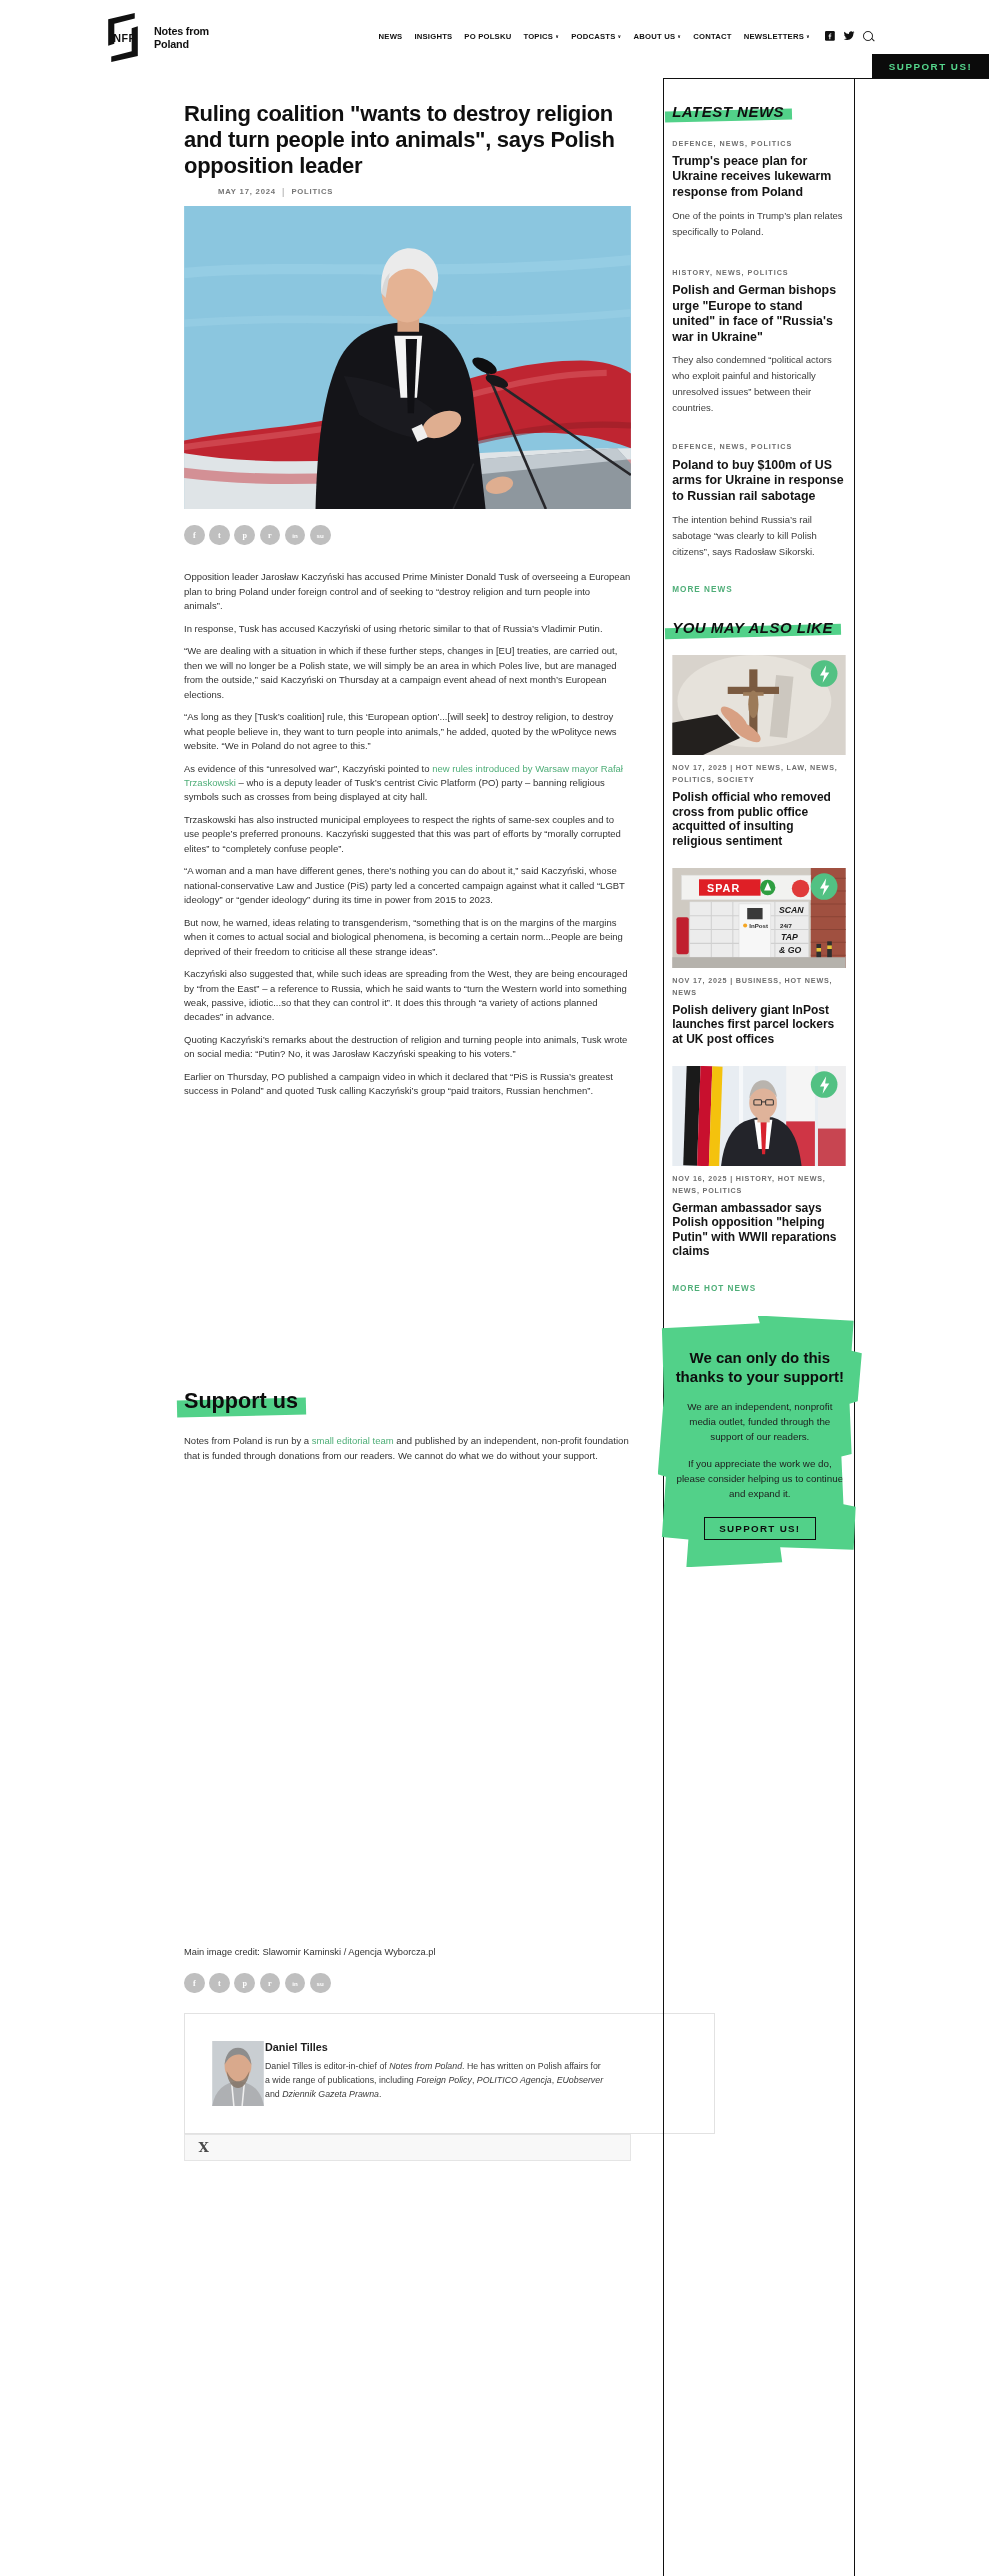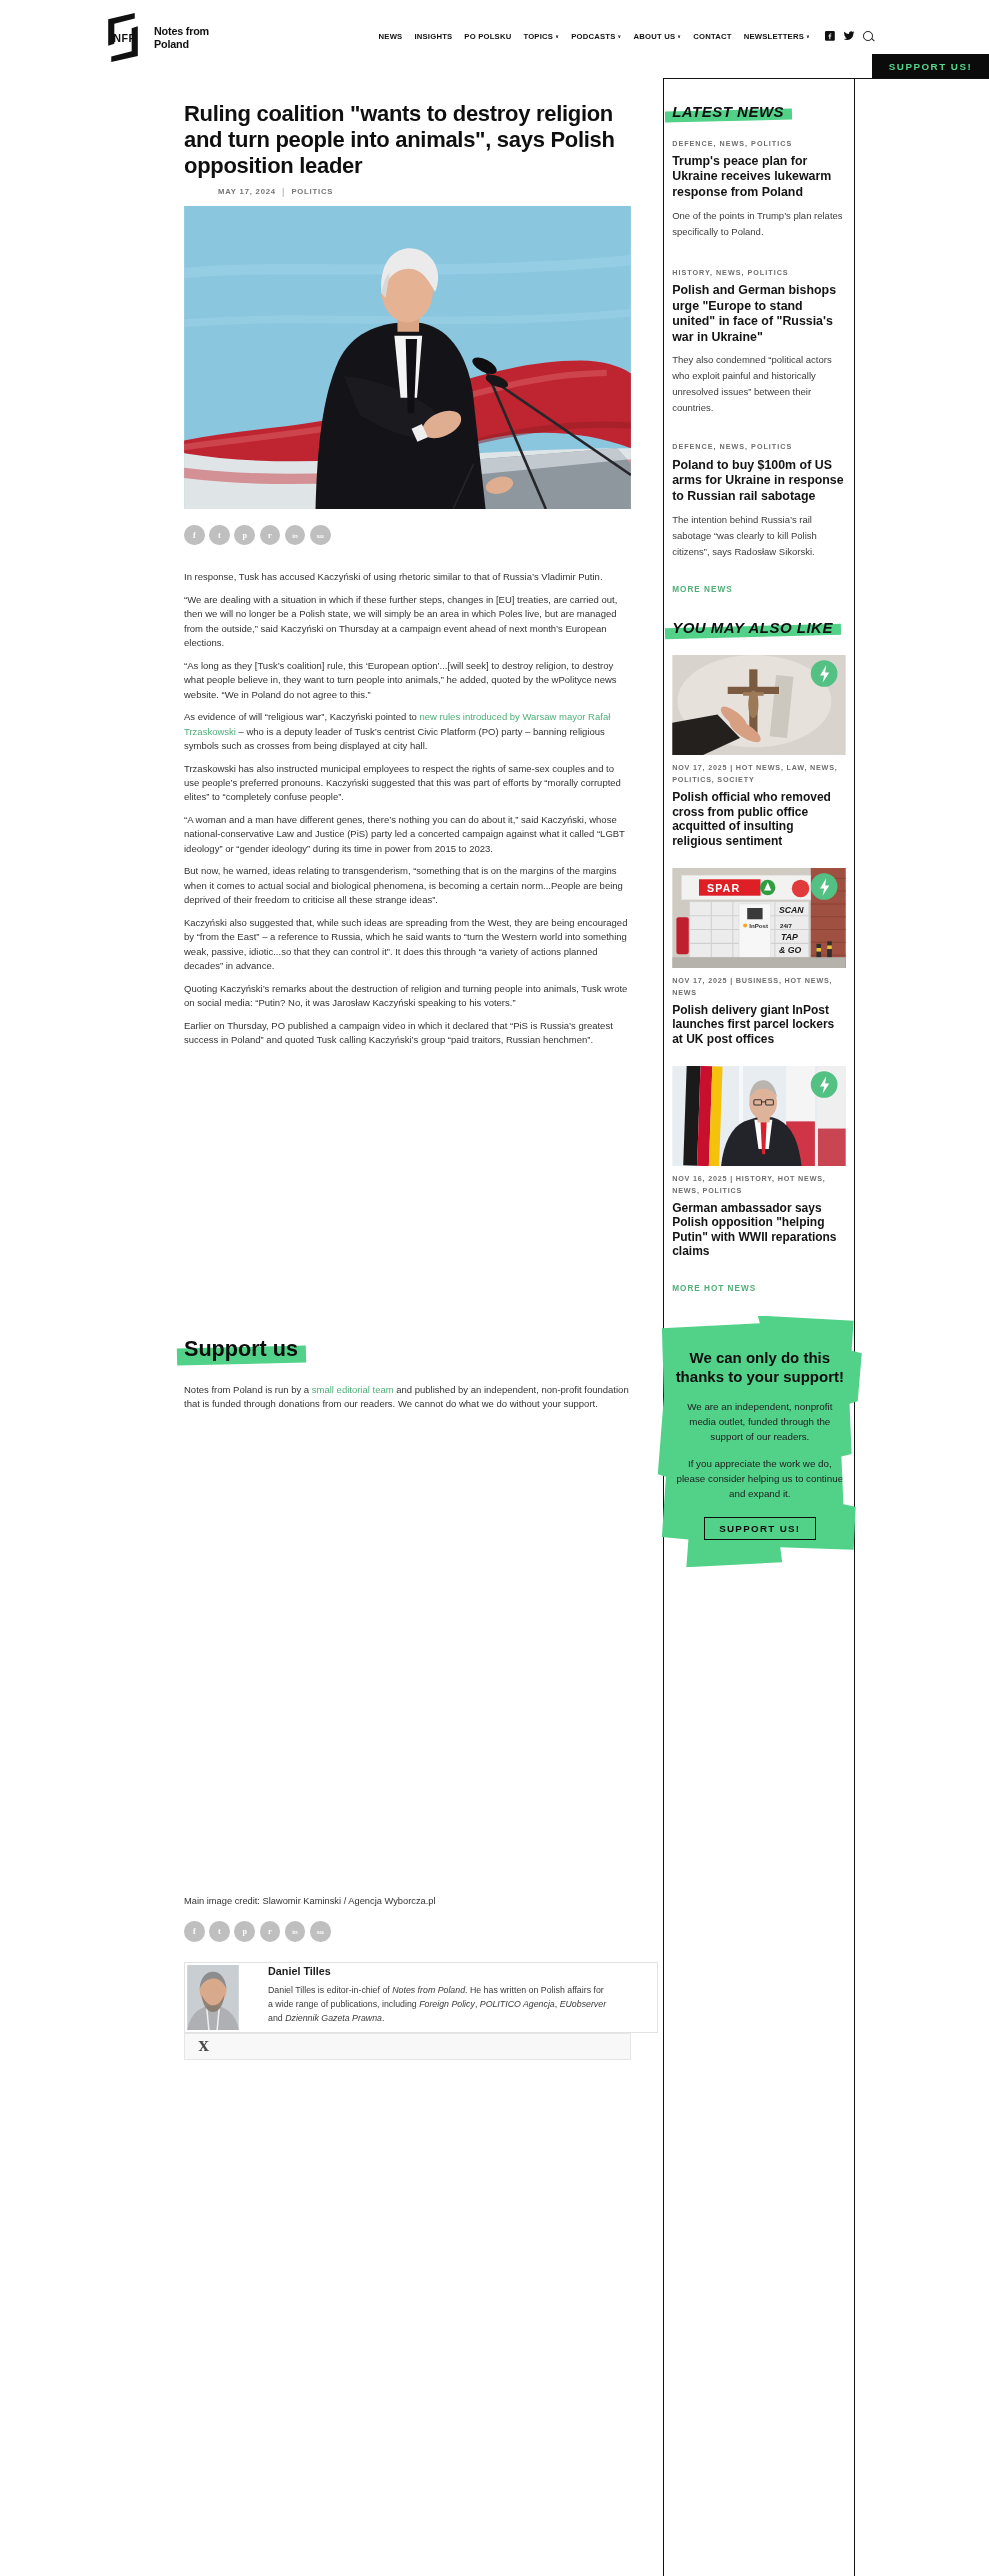--- a/index.html
+++ b/index.html
@@ -35,21 +35,21 @@
   .body-txt p{margin:0 0 8.2px;font-size:9.5px;line-height:14.4px;color:#333;}
   .body-txt a,.g-link{color:#4fae78;}
   .g1{margin-top:164px;} .g2{margin-top:252px;} .g3{margin-top:325px;}
   .sup-sec{margin-top:289px;}
   .sup-h{font-size:21.6px;font-weight:bold;color:#0d0d0d;margin:0;display:inline-block;}
   .hl{position:relative;display:inline-block;z-index:1;}
   .hl::after{content:"";position:absolute;left:-7.2px;right:-8.2px;top:42%;bottom:-8%;background:#52d189;z-index:-1;transform:rotate(-1.4deg);}
   .sup-p{margin:20.6px 0 0;font-size:9.5px;line-height:14.4px;color:#333;}
   .credit{margin:484px 0 0;font-size:9.3px;color:#333;}
   .share2{margin-top:15.5px;}
-  .author{margin-top:19.6px;border:0.5px solid #e2e2e2;padding:2px;display:flex;gap:29px;box-sizing:border-box;width:474px;}
+  .author{margin-top:19.6px;border:0.5px solid #e2e2e2;padding:27px;display:flex;gap:1px;box-sizing:border-box;width:531px;}
   .a-name{font-size:10.8px;font-weight:bold;color:#1d1d1d;}
   .a-bio{margin-top:6.2px;font-size:8.8px;line-height:14px;color:#3a3a3a;max-width:340px;}
   .xrow{width:447px;box-sizing:border-box;border:0.5px solid #e5e5e5;background:#f8f8f8;height:27px;display:flex;align-items:center;padding:0 13.4px;}
   .xglyph{font-size:13.4px;color:#4a4a4a;font-weight:bold;font-family:"DejaVu Serif",serif;}
 
   
   .sidebar{position:absolute;left:663px;top:79px;width:192px;height:2775px;box-sizing:border-box;
       border-left:1px solid #111;border-right:1px solid #111;padding:0 8.2px;}
   .sb-h{margin-top:24px;font-size:15px;font-weight:bold;font-style:italic;letter-spacing:0.5px;color:#0f0f0f;text-transform:uppercase;}
   .sb-item{margin-top:17.5px;}
@@ -160,24 +160,25 @@
     <div class="share" id="share1">
         <a class="ic">f</a>
         <a class="ic">t</a>
         <a class="ic">p</a>
         <a class="ic">r</a>
         <a class="ic small">in</a>
         <a class="ic small">su</a>
       </div>
 
     <div class="body-txt" id="body-txt">
+        <p><span>Opposition leader Jarosław Kaczyński has accused Prime Minister Donald Tusk of overseeing a European plan to bring Poland under foreign control and of seeking to “destroy religion and turn people into animals”.</span></p>
         <p><span>In response, Tusk has accused Kaczyński of using rhetoric similar to that of Russia’s Vladimir Putin.</span></p>
         <p class="g1"><span>“We are dealing with a situation in which if these further steps, changes in [EU] treaties, are carried out, then we will no longer be a Polish state, we will simply be an area in which Poles live, but are managed from the outside,” said Kaczyński on Thursday at a campaign event ahead of next month’s European elections.</span></p>
         <p><span>“As long as they [Tusk’s coalition] rule, this ‘European option’...[will seek] to destroy religion, to destroy what people believe in, they want to turn people into animals,” he added, quoted by the wPolityce news website. “We in Poland do not agree to this.”</span></p>
-        <p><span>As evidence of will “religious war”, Kaczyński pointed to </span><a class="g-link">new rules introduced by Warsaw mayor Rafał Trzaskowski</a><span> – who is a deputy leader of Tusk’s centrist Civic Platform (PO) party – banning religious symbols such as crosses from being displayed at city hall.</span></p>
+        <p><span>As evidence of this “unresolved war”, Kaczyński pointed to </span><a class="g-link">new rules introduced by Warsaw mayor Rafał Trzaskowski</a><span> – who is a deputy leader of Tusk’s centrist Civic Platform (PO) party – banning religious symbols such as crosses from being displayed at city hall.</span></p>
         <p class="g2"><span>Trzaskowski has also instructed municipal employees to respect the rights of same-sex couples and to use people’s preferred pronouns. Kaczyński suggested that this was part of efforts by “morally corrupted elites” to “completely confuse people”.</span></p>
         <p><span>“A woman and a man have different genes, there’s nothing you can do about it,” said Kaczyński, whose national-conservative Law and Justice (PiS) party led a concerted campaign against what it called “LGBT ideology” or “gender ideology” during its time in power from 2015 to 2023.</span></p>
         <p><span>But now, he warned, ideas relating to transgenderism, “something that is on the margins of the margins when it comes to actual social and biological phenomena, is becoming a certain norm...People are being deprived of their freedom to criticise all these strange ideas”.</span></p>
         <p class="g3"><span>Kaczyński also suggested that, while such ideas are spreading from the West, they are being encouraged by “from the East” – a reference to Russia, which he said wants to “turn the Western world into something weak, passive, idiotic...so that they can control it”. It does this through “a variety of actions planned decades” in advance.</span></p>
         <p><span>Quoting Kaczyński’s remarks about the destruction of religion and turning people into animals, Tusk wrote on social media: “Putin? No, it was Jarosław Kaczyński speaking to his voters.”</span></p>
         <p><span>Earlier on Thursday, PO published a campaign video in which it declared that “PiS is Russia’s greatest success in Poland” and quoted Tusk calling Kaczyński’s group “paid traitors, Russian henchmen”.</span></p>
       </div>
 
     <div class="sup-sec">
       <h2 class="sup-h"><span class="hl">Support us</span></h2>

